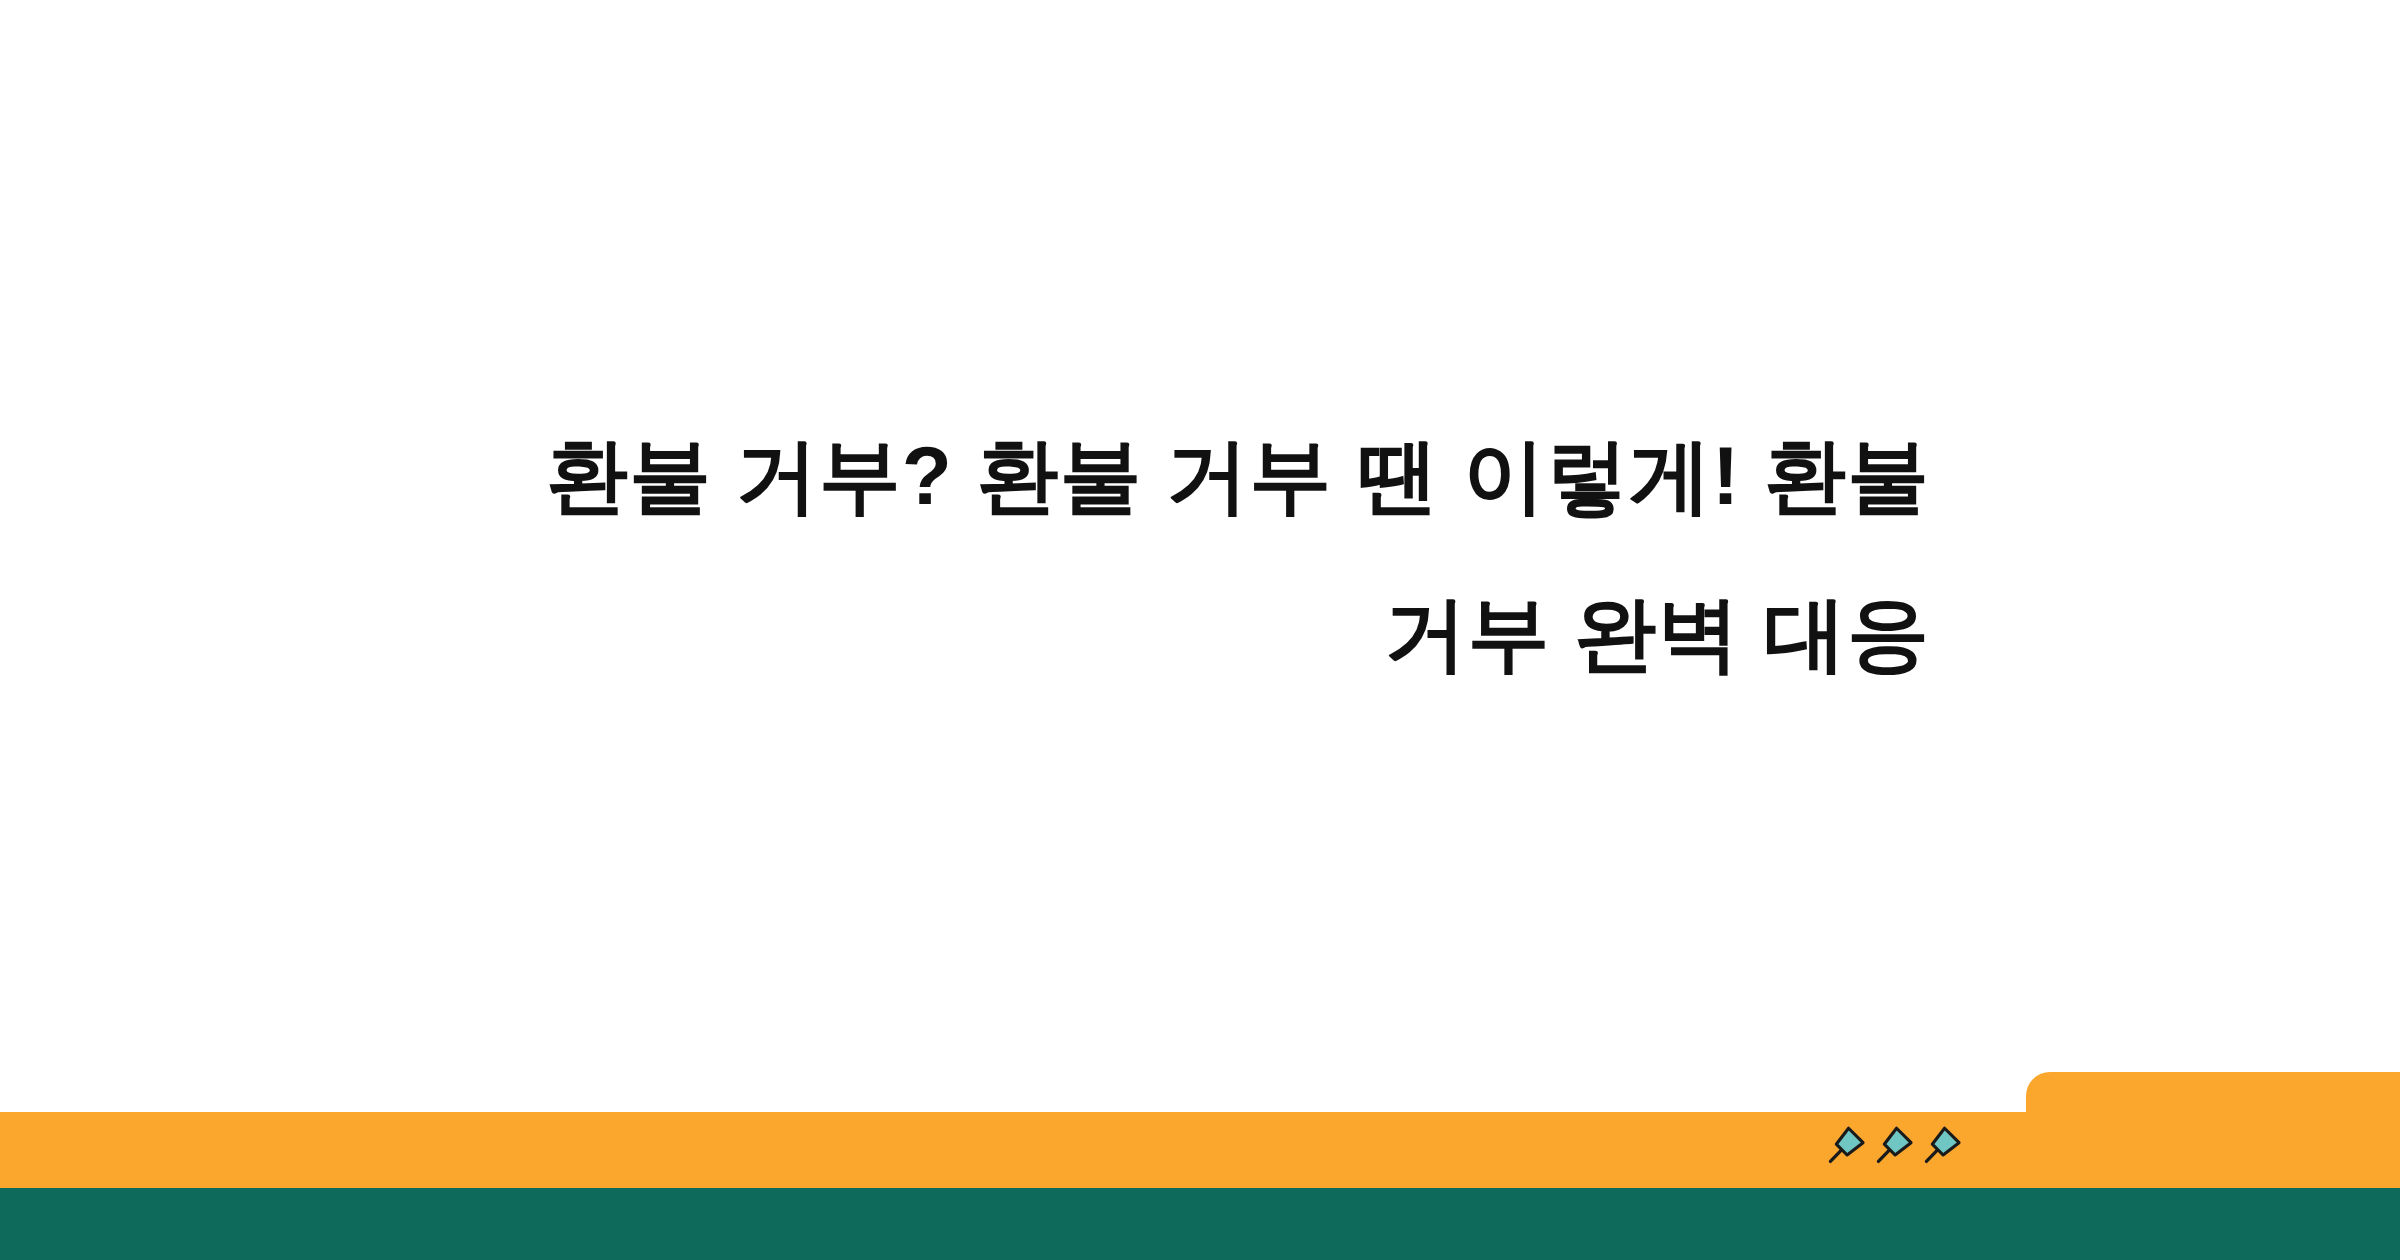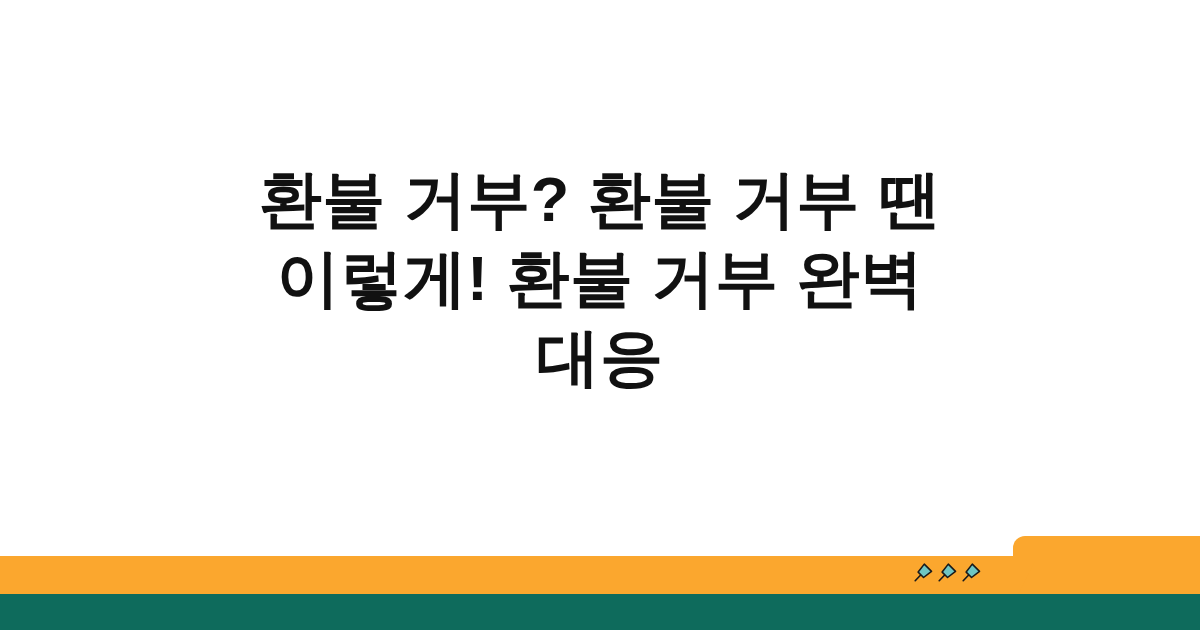--- a/index.html
+++ b/index.html
@@ -31,25 +31,25 @@
     align-items: center;
     justify-content: center;
     box-sizing: border-box;
     padding: 0 180px;
   }
 
   .title {
     margin: 0;
     font-family: "Liberation Sans", "DejaVu Sans", sans-serif;
     font-weight: 700;
-    font-size: 63px;
+    font-size: 41px;
     line-height: 79px;
     letter-spacing: 0.5px;
     color: #111111;
-    text-align: center;
+    text-align: right;
     word-break: keep-all;
     max-width: 730px;
   }
 
   
   .band-orange {
     position: absolute;
     left: 0;
     top: 556px;
     width: 1200px;

